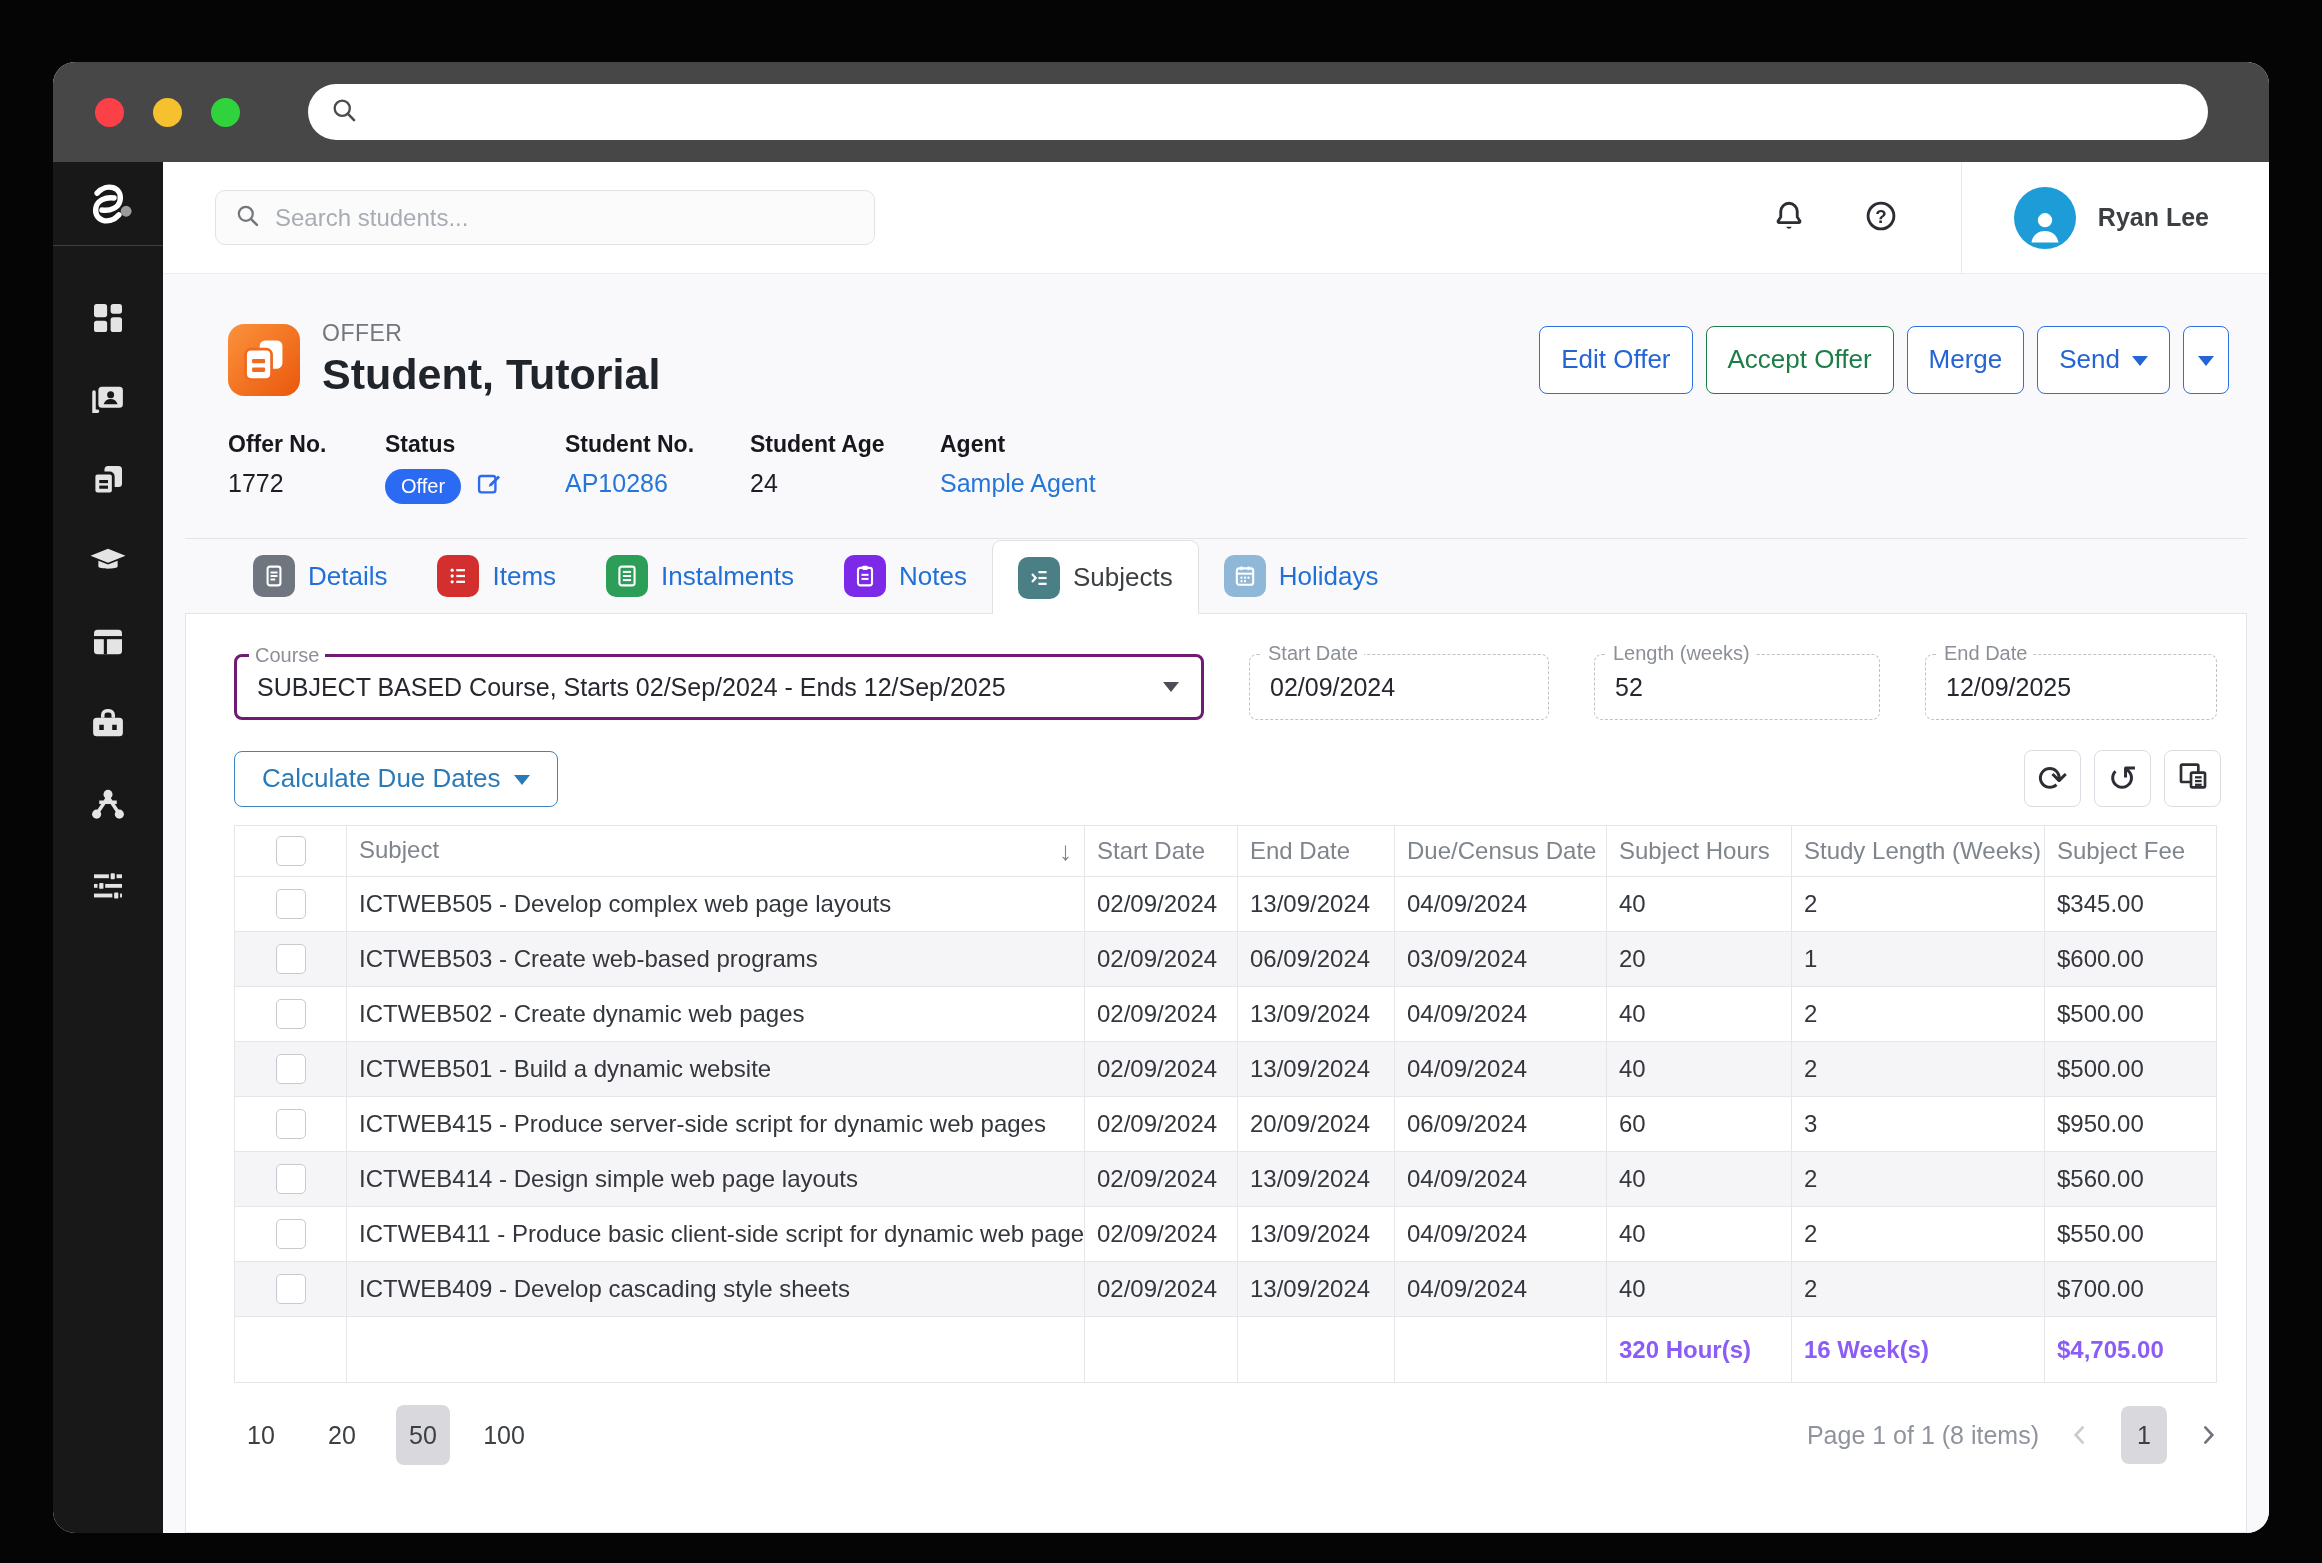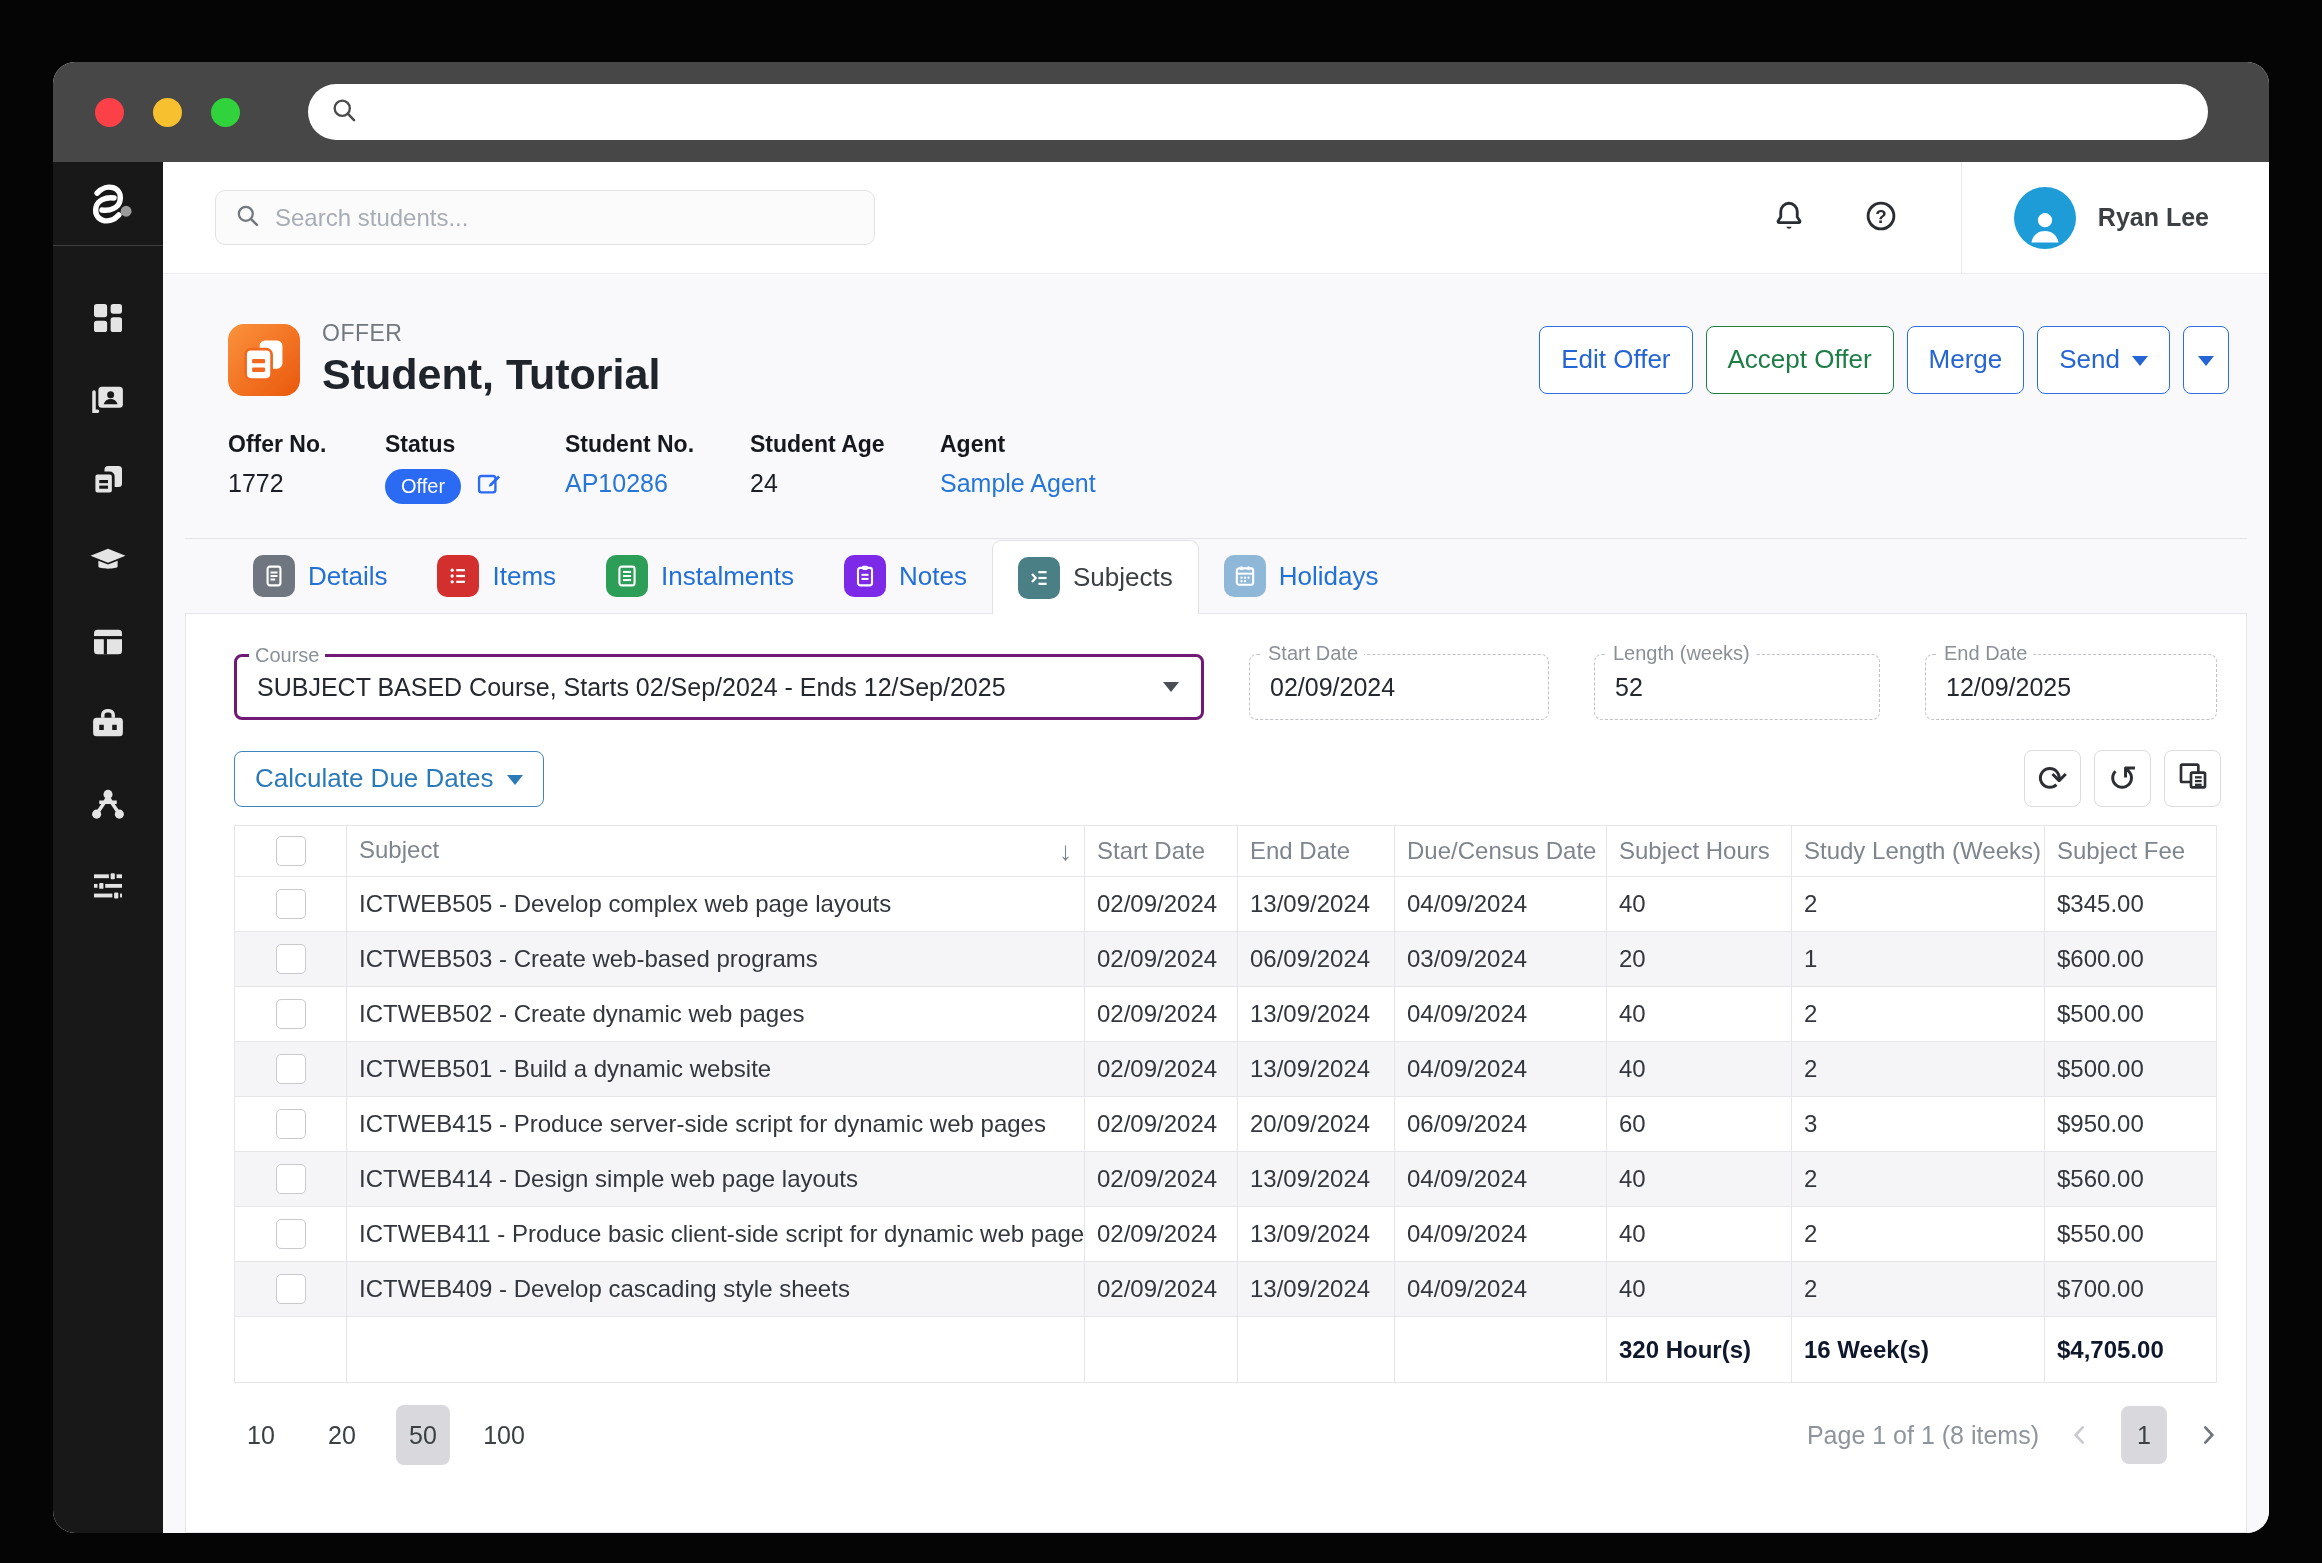--- a/index.html
+++ b/index.html
@@ -104,41 +104,41 @@
   .field-dashed { border:1px dashed #c0c0c6; }
   .f-label { position:absolute; top:-13px; left:12px; background:#fff; padding:0 6px;
              font-size:20px; color:#8b9097; }
   .f-course { width:970px; }
   .f-start { width:300px; } .f-length { width:286px; } .f-end { width:292px; }
   .field .sel-caret { position:absolute; right:22px; border-left:8px solid transparent;
         border-right:8px solid transparent; border-top:10px solid #4b4e54; width:0; height:0; }
 
   .toolbar-row { display:flex; margin:30px 25px 0 48px; align-items:center; }
   .btn-calc { height:56px; border:1px solid #3d85c0; color:#2b7ab8; border-radius:8px; background:#fff;
-              font-size:26px; padding:0 20px; display:flex; align-items:center; gap:14px; cursor:pointer; }
+              font-size:26px; padding:0 27px; display:flex; align-items:center; gap:14px; cursor:pointer; }
   .btn-calc .caret{ border-top-color:#2b7ab8; }
   .grid-tools { margin-left:auto; display:flex; gap:13px; }
   .tool-btn { width:57px; height:57px; border:1px solid #dcdce2; border-radius:8px; background:#fff;
               display:flex; align-items:center; justify-content:center; color:#2c2e33; cursor:pointer;
               font-size:36px; line-height:1; }
   .tool-btn svg { width:32px; height:32px; }
 
   
   table.grid { border-collapse:collapse; margin:18px 25px 0 48px; width:1982px; table-layout:fixed;
                font-size:24px; }
   .grid th, .grid td { border:1px solid #e6e6ea; text-align:left; padding:0 12px; overflow:hidden;
                        white-space:nowrap; }
   .grid thead th { height:51px; color:#7f858d; font-weight:normal; background:#fff; }
   .grid tbody td { height:55px; color:#33363c; }
   .grid tbody tr:nth-child(even) td { background:#f5f5f7; }
   .cb-cell { text-align:center !important; }
   .checkbox { width:30px; height:30px; border:1px solid #c9c9cf; border-radius:5px; background:#fff;
               display:inline-block; vertical-align:middle; cursor:pointer; }
   .sort-arrow { float:right; color:#7f858d; font-size:26px; }
-  .grid tfoot td { height:66px; font-weight:bold; color:#0f172a; background:#fff; }
+  .grid tfoot td { height:66px; font-weight:bold; color:#8b5cf6; background:#fff; }
   .col-cb{width:112px;} .col-subject{width:738px;} .col-start{width:153px;} .col-end{width:157px;}
   .col-due{width:212px;} .col-hours{width:185px;} .col-weeks{width:253px;} .col-fee{width:172px;}
 
   
   .pager { display:flex; align-items:center; margin:22px 25px 0 48px; font-size:25px; color:#3c4043; }
   .page-sizes { display:flex; gap:27px; }
   .size-opt { min-width:54px; height:60px; display:flex; align-items:center; justify-content:center;
               border-radius:8px; cursor:pointer; }
   .size-opt.selected { background:#d9d9dd; }
   .pager-right { margin-left:auto; display:flex; align-items:center; gap:28px; }

